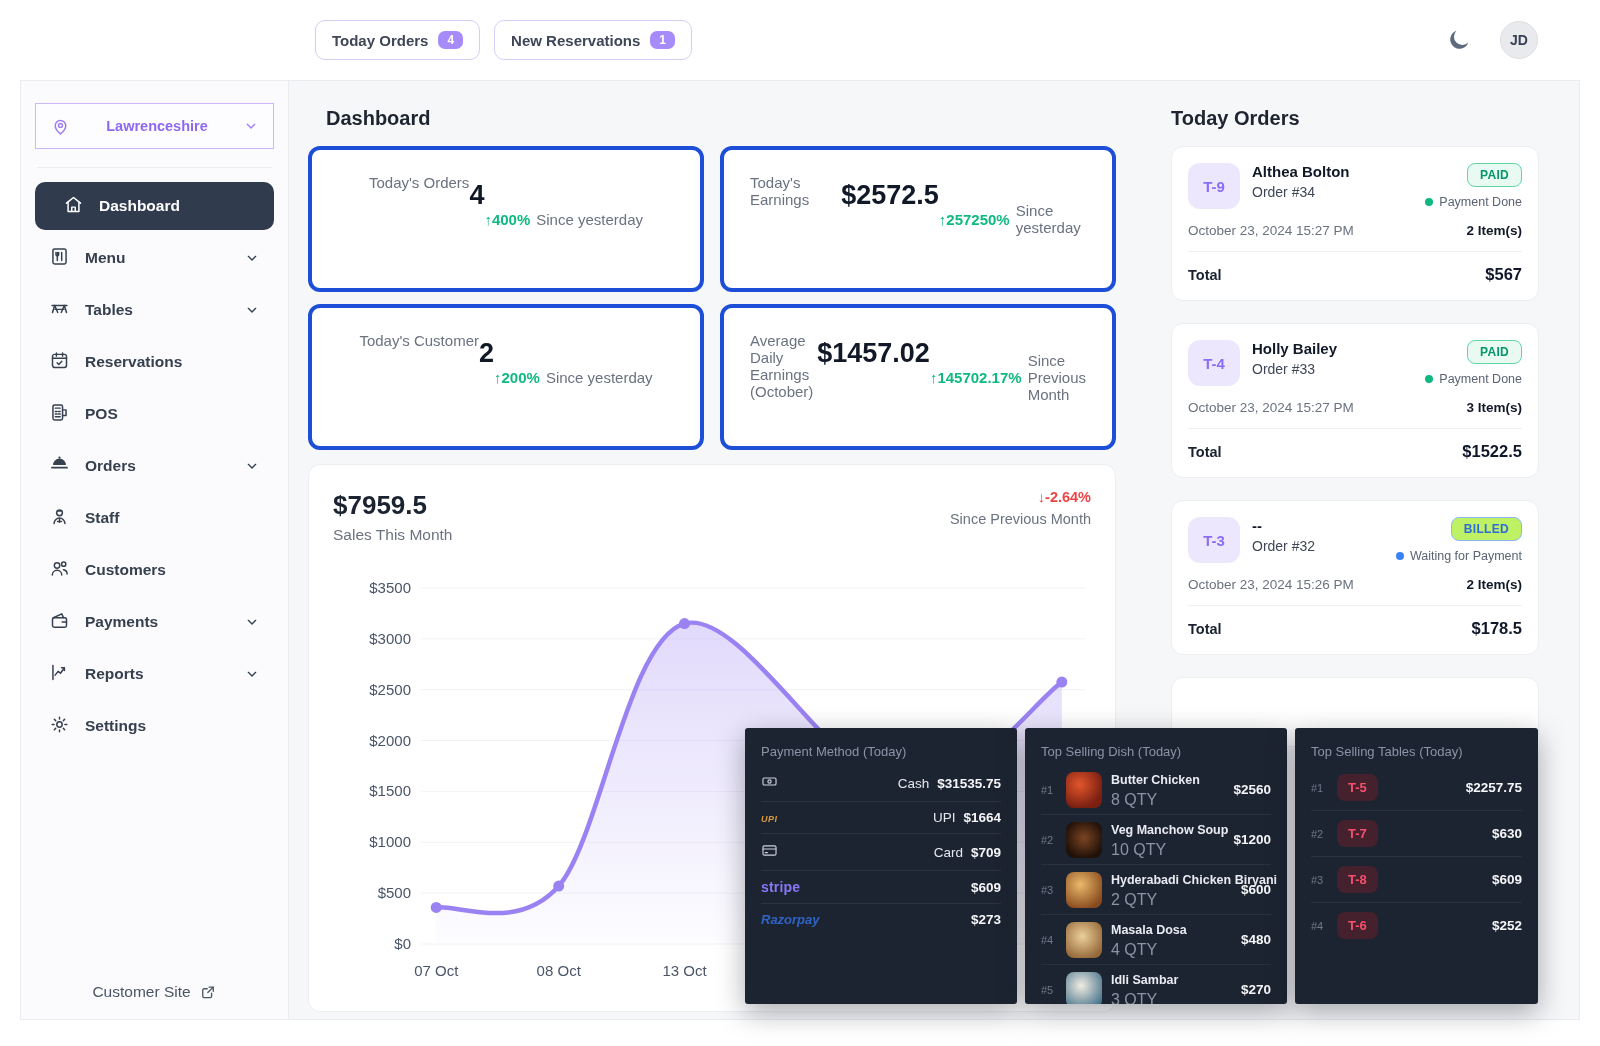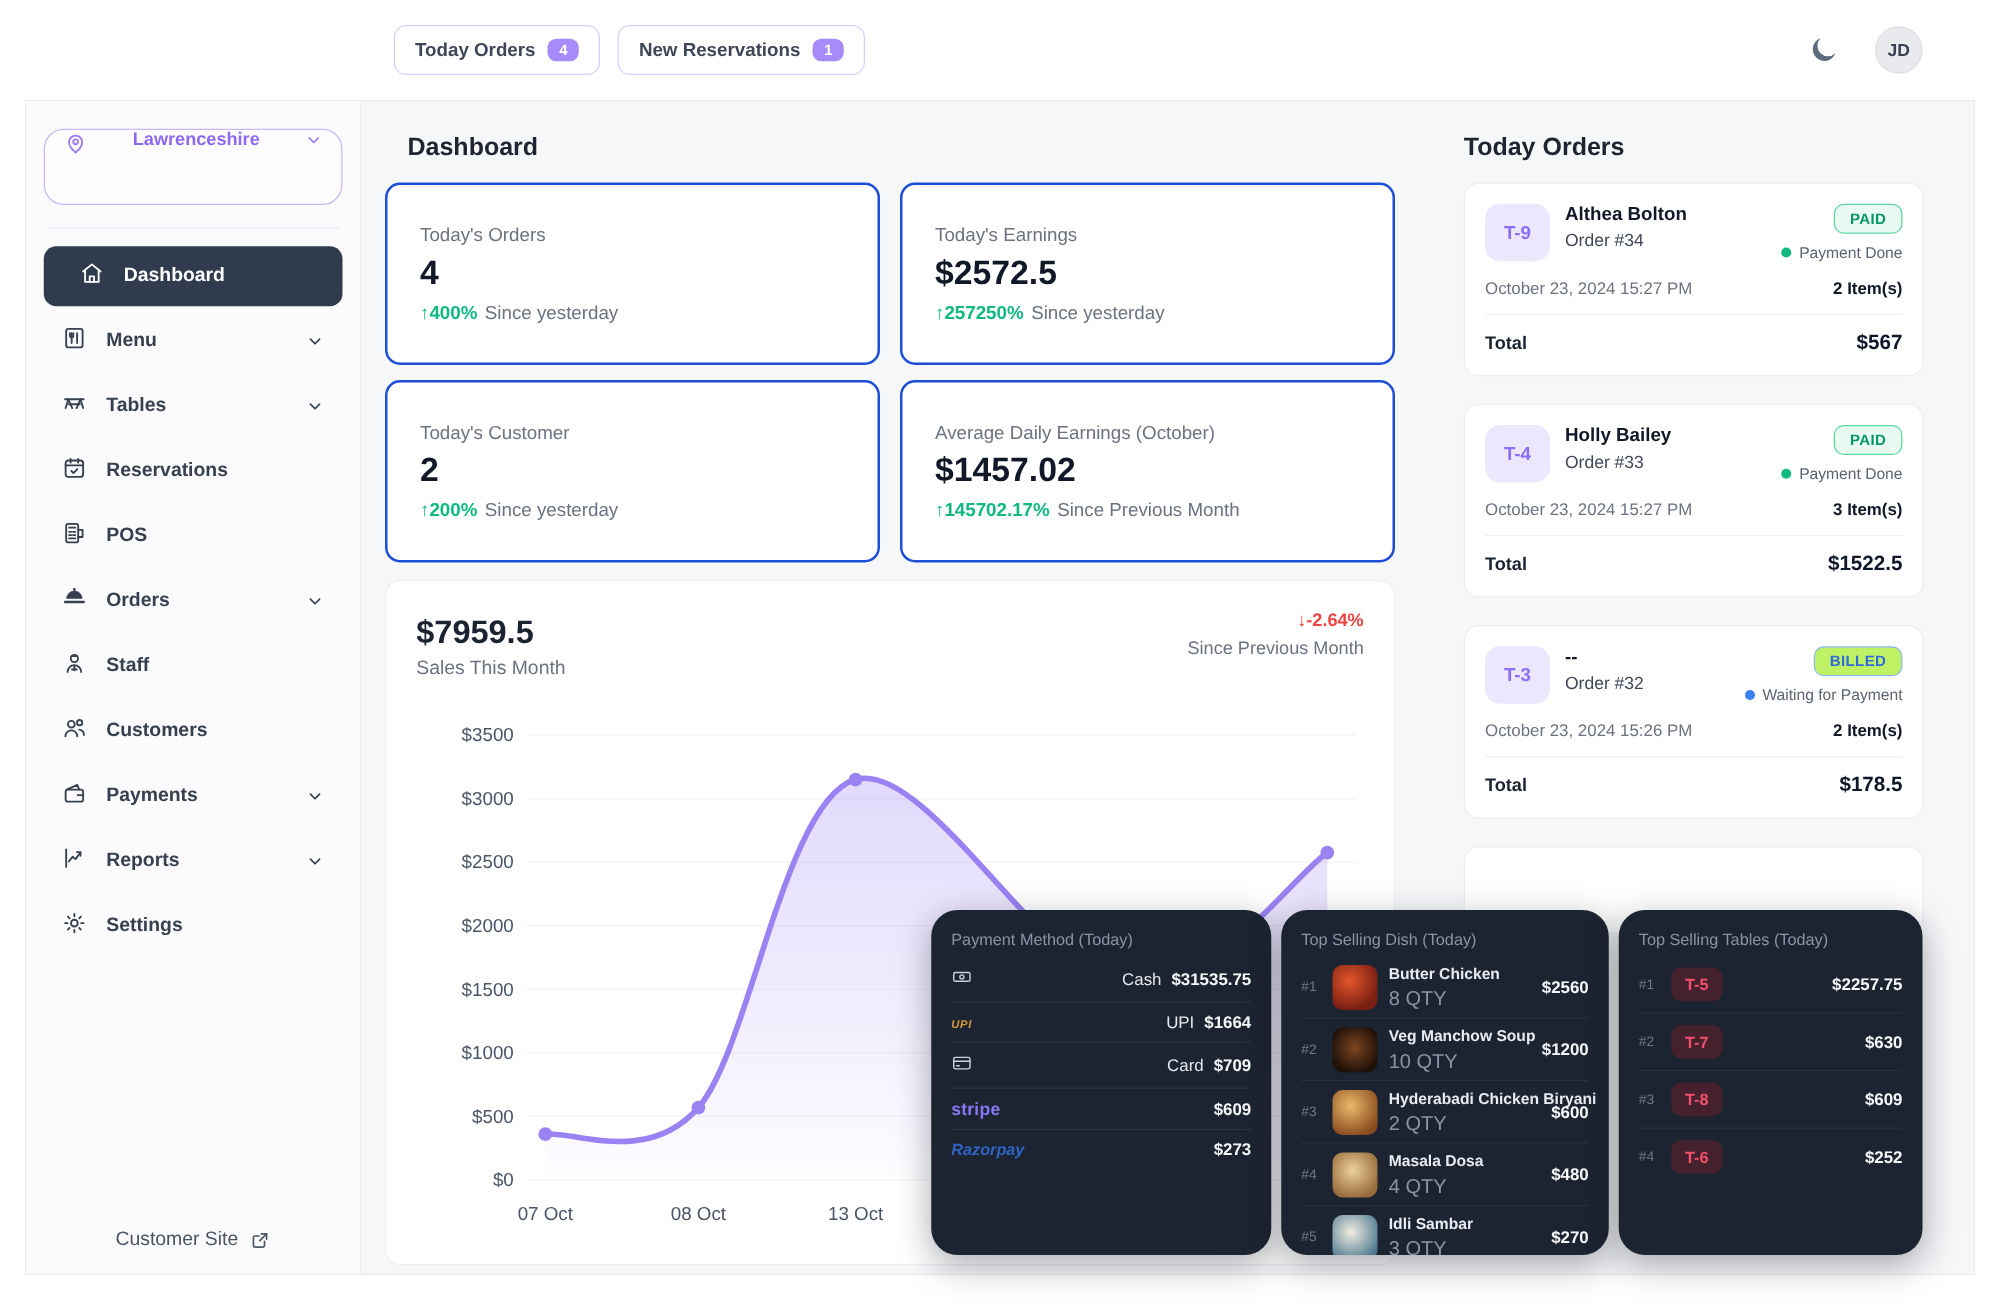--- a/index.html
+++ b/index.html
@@ -20,43 +20,43 @@
   .moon-btn { width:26px; height:26px; cursor:pointer; }
   .avatar { width:38px; height:38px; border-radius:50%; background:#e8eaed; border:1px solid #dcdee2;
             display:flex; align-items:center; justify-content:center; cursor:pointer; }
   .avatar span { font-size:14px; font-weight:700; color:#374151; }
 
   
   .frame { position:absolute; left:20px; top:80px; width:1560px; height:940px;
            border:1px solid #e9ebf0; display:flex; background:#f6f7f9; }
   .sidebar { width:268px; background:#fbfbfd; border-right:1px solid #e9ebf0; position:relative;
              padding:22px 14px 0 14px; }
-  .location { width:100%; height:61px; border:1.6px solid #cbb9f7; border-radius:16px; background:#fdfcff;
-              display:flex; align-items:flex-start; padding:0 14px; cursor:pointer; font-family:inherit; }
+  .location { width:100%; height:46px; border:1.6px solid #cbb9f7; border-radius:0; background:#fdfcff;
+              display:flex; align-items:center; padding:0 14px; cursor:pointer; font-family:inherit; }
   .location .loc-label { flex:1; text-align:center; color:#8e68f1; font-weight:700; font-size:14.5px; }
   .side-divider { height:1px; background:#ecedf2; margin:18px 2px 14px 2px; }
   .nav-item { display:flex; align-items:center; gap:15px; height:48px; padding:0 14px; margin-bottom:4px;
               border-radius:10px; color:#36404f; cursor:pointer; }
   .nav-item.active { background:#303b4d; color:#ffffff;padding-left:28px; }
   .nav-item .nav-label { font-size:15.5px; font-weight:600; flex:1; }
   .nav-item svg { flex:none; }
   .icon-20 { width:21px; height:21px; }
   .icon-16 { width:16px; height:16px; }
   .customer-site { position:absolute; bottom:18px; left:0; right:0; display:flex; align-items:center;
                    justify-content:center; gap:8px; color:#4b5563; font-size:15.5px; cursor:pointer; }
 
   .content { flex:1; display:flex; }
   .main { width:847px; padding:26px 20px 0 19px; }
   .section-title { font-size:20px; font-weight:700; color:#1e2430; }
   .main .section-title { margin-left:18px; margin-bottom:16px; }
 
   
   .stat-grid { display:grid; grid-template-columns:1fr 1fr; gap:12px 16px; }
-  .stat-card { background:#fff; border:2px solid #1d4ed8; border-radius:12px; height:146px;
-               padding:24px 26px; display:flex; flex-direction:column; justify-content:center; }
+  .stat-card { background:#fff; border:4px solid #1d4ed8; border-radius:12px; height:146px;
+               padding:24px 26px; display:flex; flex-direction:row; justify-content:center; }
   .stat-label { font-size:15px; color:#6b7280; }
   .stat-value { font-size:27px; font-weight:700; color:#111827; margin:6px 0 8px 0; }
   .stat-delta { font-size:15px; color:#6b7280; display:flex; align-items:center; gap:6px; }
   .delta-up { color:#10b981; font-weight:600; }
   .delta-down { color:#ef4444; font-weight:700; }
 
   
   .chart-card { margin-top:14px; background:#fff; border:1px solid #eceef2; border-radius:12px;
                 padding:24px; height:548px; }
   .chart-head { display:flex; justify-content:space-between; align-items:flex-start; }
@@ -92,21 +92,21 @@
   .order-date { font-size:13.5px; color:#6b7280; }
   .order-items { font-size:13.5px; font-weight:700; color:#111827; }
   .order-sep { height:1px; background:#eef0f3; margin:13px 0; }
   .order-total-row { display:flex; justify-content:space-between; align-items:center; }
   .order-total-label { font-size:14.5px; font-weight:600; color:#1a2230; }
   .order-total { font-size:16.5px; font-weight:700; color:#0f172a; }
   .order-card.sliver { height:70px; margin-bottom:0; }
 
   
   .overlay { position:absolute; left:745px; top:728px; display:flex; gap:8px; z-index:50; }
-  .dark-panel { background:#1d2431; border-radius:21px; height:276px; padding:16px 16px 0 16px;
+  .dark-panel { background:#1d2431; border-radius:3px; height:276px; padding:16px 16px 0 16px;
                 box-shadow:0 8px 28px rgba(10,14,25,.35); overflow:hidden; }
   .dark-title { font-size:13px; color:#8a94a6; font-weight:400; margin-bottom:6px; }
   .panel-pay { width:272px; } .panel-dish { width:262px; } .panel-tables { width:243px; }
 
   .pay-row { display:flex; align-items:center; gap:8px; padding:8px 0;
              border-bottom:1px solid rgba(255,255,255,.07); }
   .pay-row:last-child { border-bottom:none; }
   .pay-label { font-size:13.5px; color:#e4e8ee; display:flex; align-items:center; gap:8px; flex:1;justify-content:space-between; }
   .pay-amount { font-size:13.5px; font-weight:700; color:#f5f6f8; }
   .pay-label .wordmark.stripe { color:#8878f6; font-weight:800; font-size:14px; letter-spacing:.2px; }

